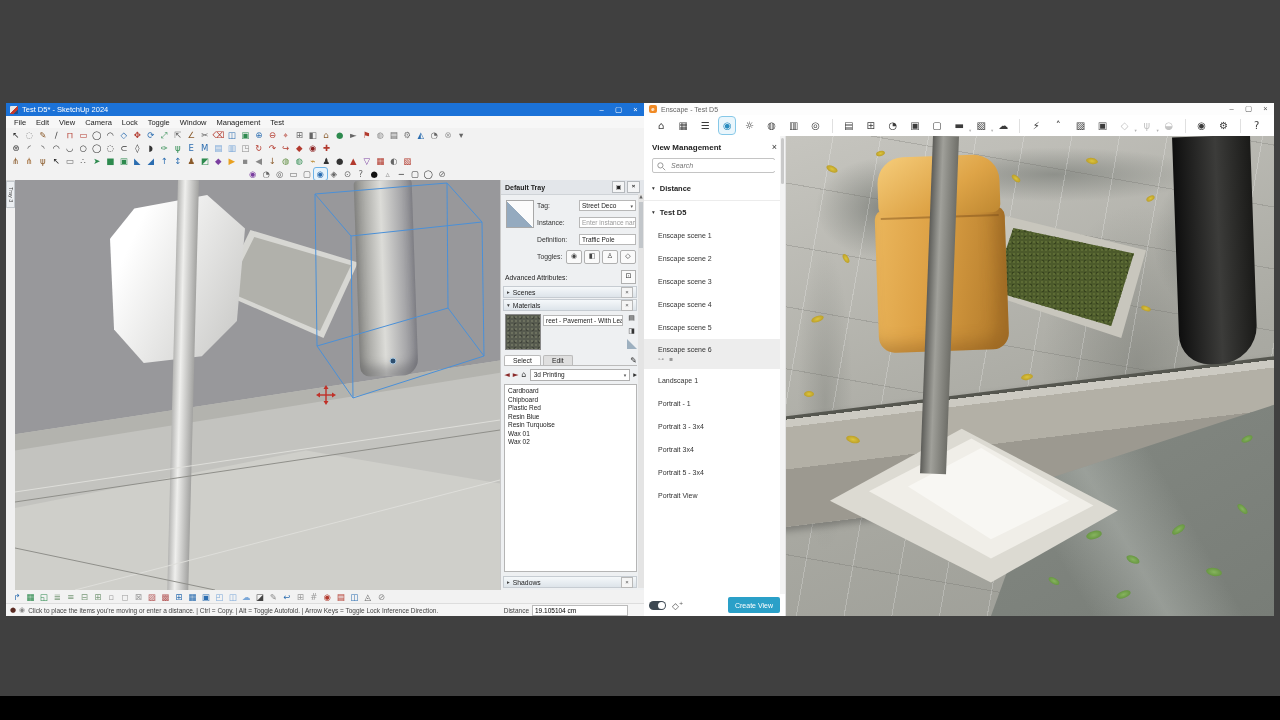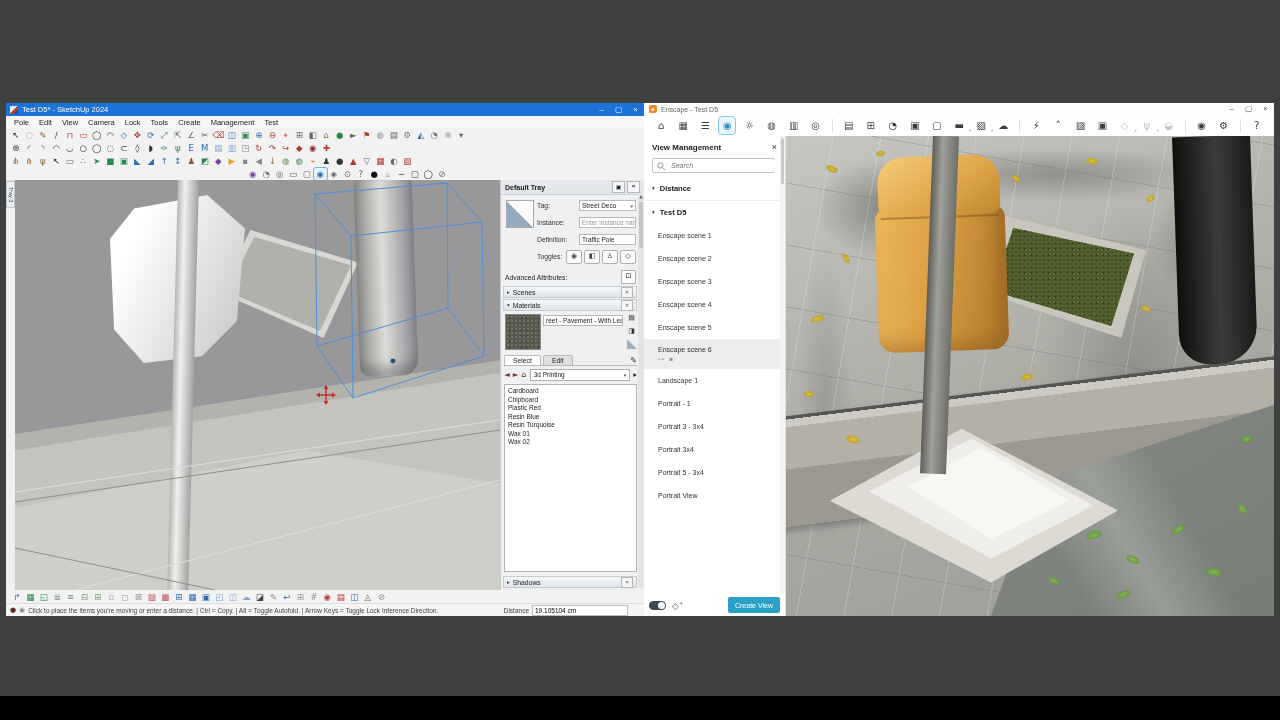--- a/index.html
+++ b/index.html
@@ -243,27 +243,27 @@
     <div class="su-title">
       <span class="su-logo"></span>
       <span>Test D5* - SketchUp 2024</span>
       <span class="su-controls">
         <span>–</span>
         <span>▢</span>
         <span>×</span>
       </span>
     </div>
     <div class="su-menu">
-        <span class="menu-item">Pole</span>
+        <span class="menu-item">File</span>
         <span class="menu-item">Edit</span>
         <span class="menu-item">View</span>
         <span class="menu-item">Camera</span>
         <span class="menu-item">Lock</span>
-        <span class="menu-item">Tools</span>
-        <span class="menu-item">Create</span>
+        <span class="menu-item">Toggle</span>
+        <span class="menu-item">Window</span>
         <span class="menu-item">Management</span>
         <span class="menu-item">Test</span>
       </div>
     <div class="su-toolbars">
       <div class="tb-row">
           <span class="tbi" style="color: rgb(34, 34, 34);">↖</span>
           <span class="tbi" style="color: rgb(136, 136, 136);">◌</span>
           <span class="tbi" style="color: rgb(138, 90, 42);">✎</span>
           <span class="tbi" style="color: rgb(68, 68, 68);">∕</span>
           <span class="tbi" style="color: rgb(179, 58, 46);">⊓</span>

